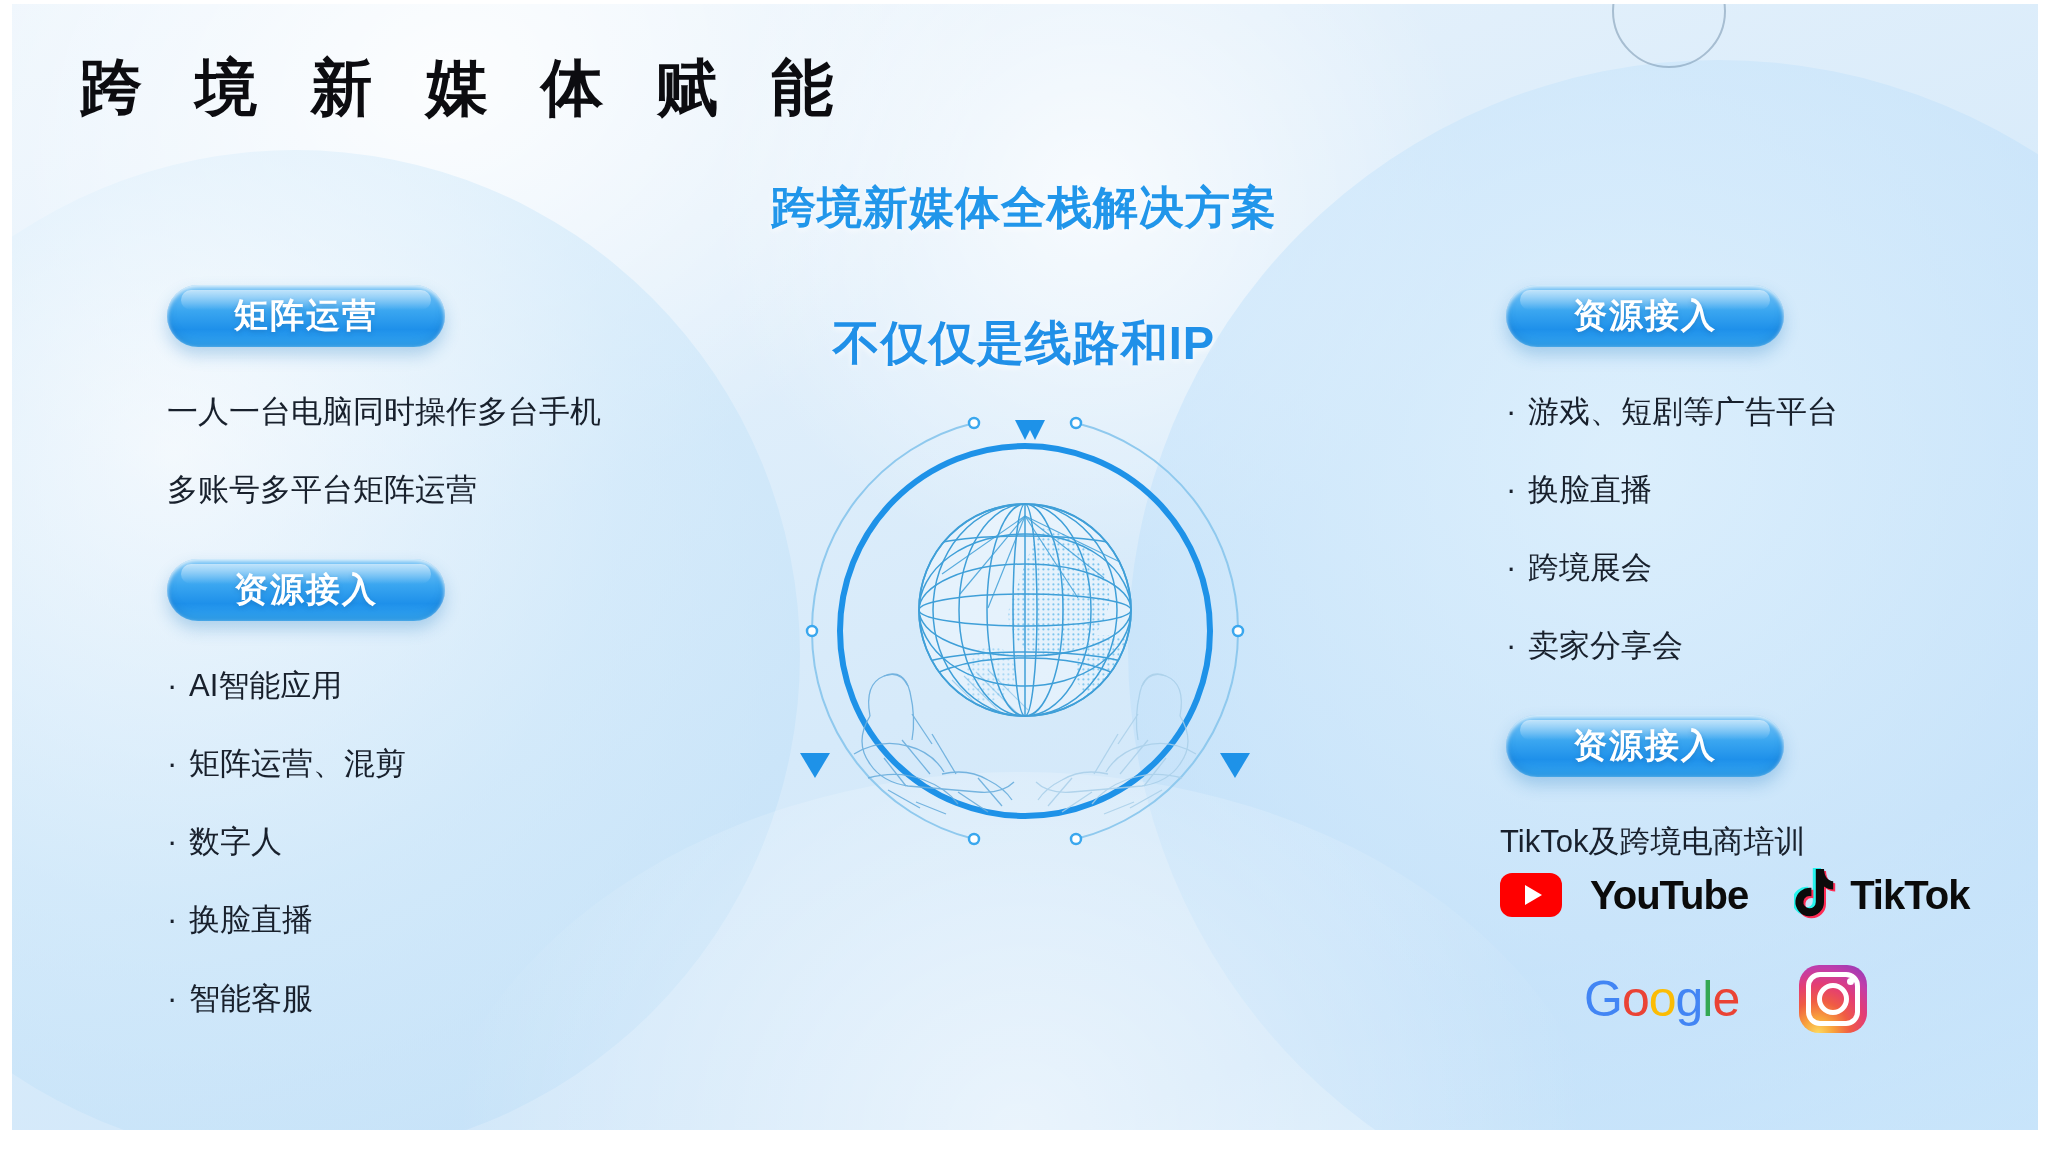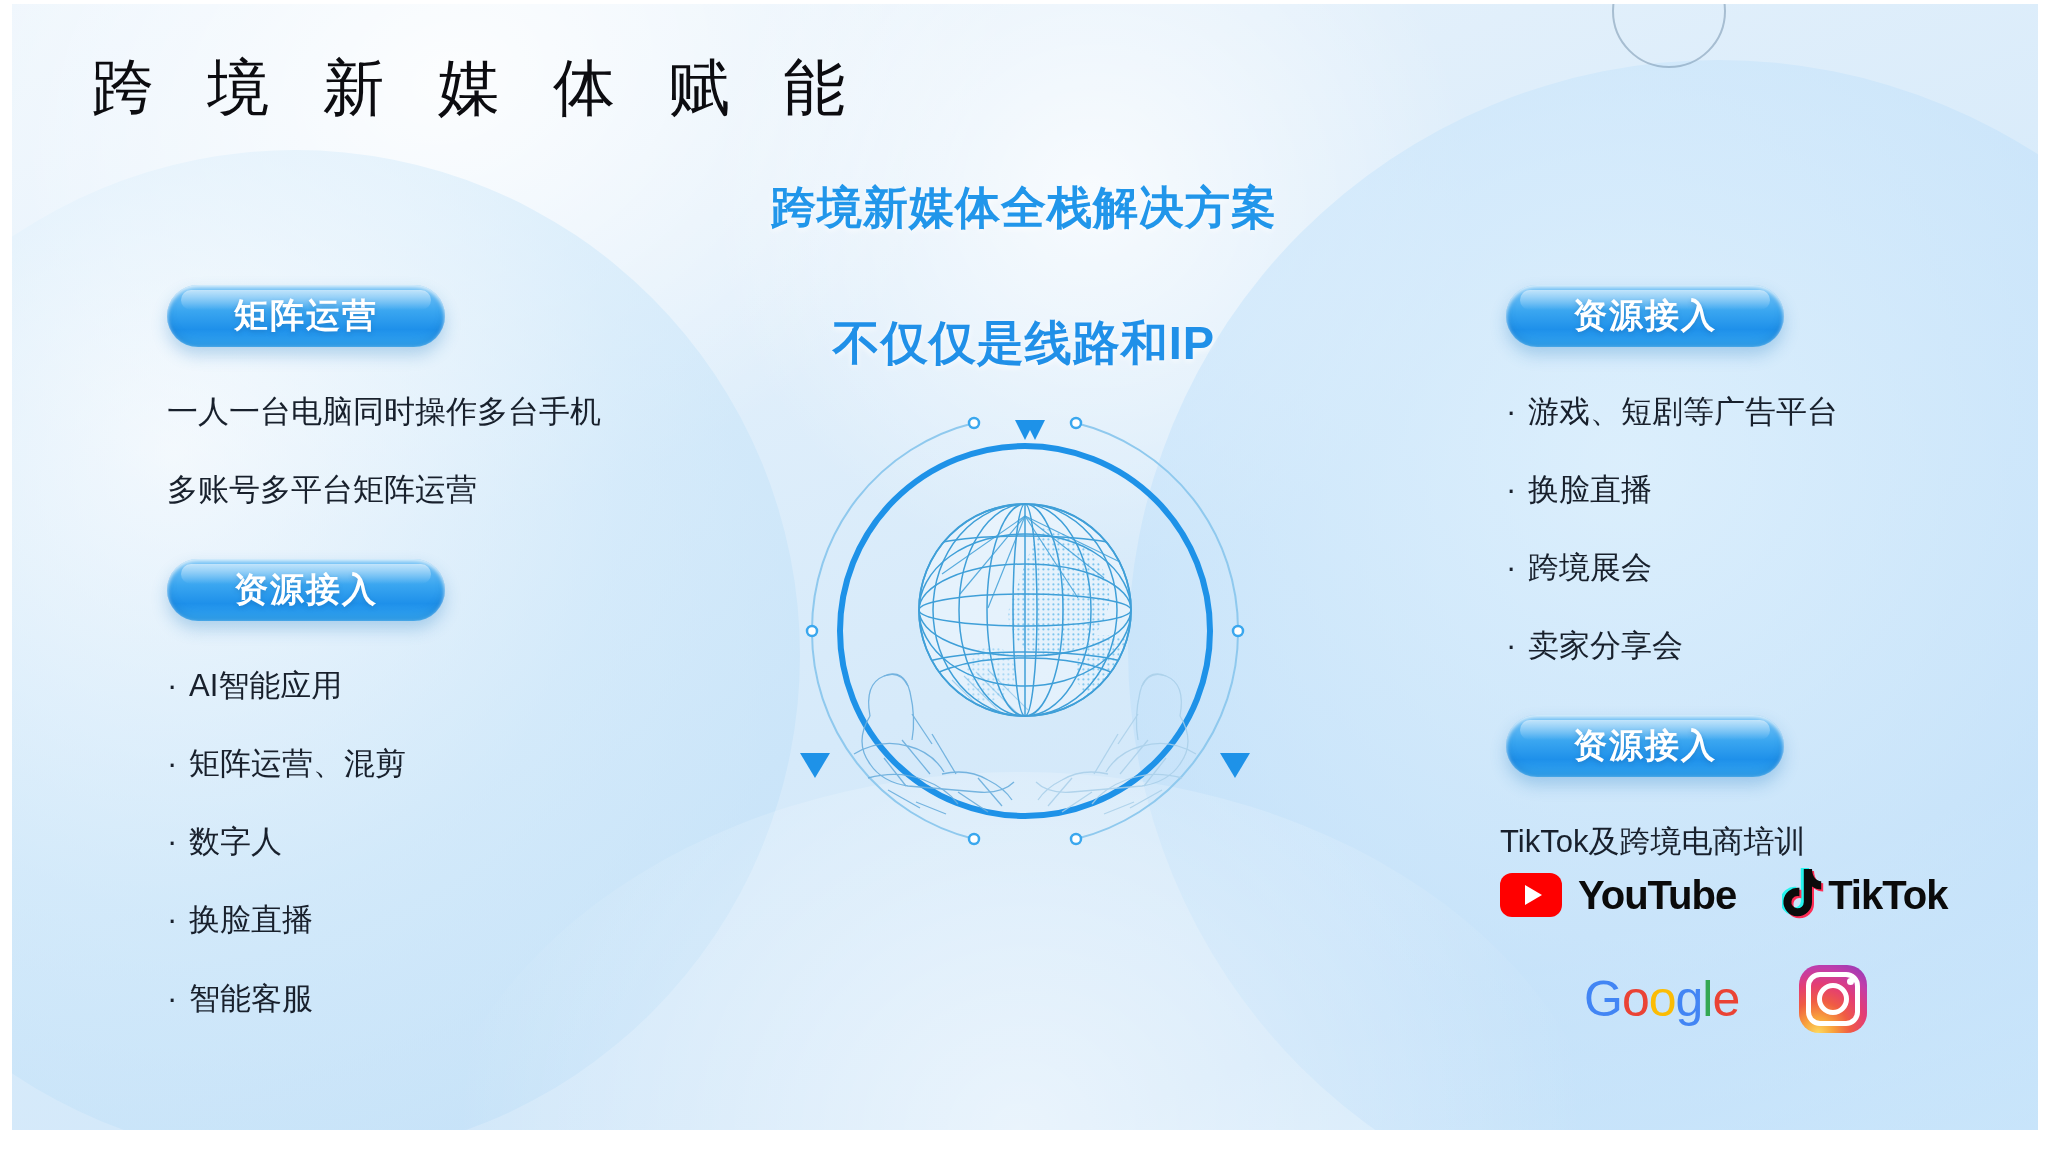--- a/index.html
+++ b/index.html
@@ -52,22 +52,22 @@
   }
   .ring-deco{
     position:absolute;left:1612px;top:-46px;width:110px;height:110px;border-radius:50%;
     border:2px solid rgba(120,150,175,.55);z-index:4;
   }
 
   .content{position:relative;z-index:10;width:2048px;height:1152px;}
 
   
   .title{
-    position:absolute;left:92px;top:46px;
-    font-size:62px;font-weight:400;color:#0c0c10;
+    position:absolute;left:80px;top:46px;
+    font-size:62px;font-weight:700;color:#0c0c10;
     letter-spacing:18px;white-space:nowrap;
     font-family:"Liberation Sans","DejaVu Sans",sans-serif;
   }
 
   
   .center-head{
     position:absolute;left:0;right:0;text-align:center;white-space:nowrap;
     color:#2196ea;font-weight:700;
     text-shadow:0 2px 6px rgba(255,255,255,.8);
   }
@@ -112,29 +112,29 @@
   .col-right .pill-wrap{padding-left:6px;}
   .col-right .bullet-line{padding-left:6px;}
 
   
   .graphic{position:absolute;left:792px;top:398px;width:466px;height:466px;}
   
   .logos{position:absolute;left:1500px;top:860px;width:560px;}
   .logo-row{display:flex;align-items:center;gap:46px;height:70px;}
   .logo-row.row2{margin-top:34px;padding-left:44px;gap:60px;}
 
-  .yt{display:flex;align-items:center;gap:16px;}
+  .yt{display:flex;align-items:center;gap:28px;}
   .yt-badge{
     width:62px;height:44px;border-radius:12px;background:#FF0000;
     display:flex;align-items:center;justify-content:center;
   }
   .yt-tri{width:0;height:0;border-left:17px solid #fff;border-top:10px solid transparent;border-bottom:10px solid transparent;margin-left:4px;}
   .yt-text{font-size:40px;font-weight:700;color:#0b0b0b;letter-spacing:-1px;}
 
-  .tt{display:flex;align-items:center;}
+  .tt{display:flex;align-items:center;gap:10px;}
   .tt-text{font-size:40px;font-weight:700;color:#0b0b0b;letter-spacing:-1px;}
 
   .gg{font-size:50px;font-weight:400;letter-spacing:-1px;font-family:"Liberation Sans","DejaVu Sans",sans-serif;margin-left:40px;}
   .gg span{font-weight:500;}
 
   .ig{width:68px;height:68px;border-radius:20px;
       background:radial-gradient(circle at 28% 100%,#fdd85d 0%,#f8a33c 18%,#f05c43 38%,#e43d73 58%,#c13dab 78%,#8a3ab9 100%);
       display:flex;align-items:center;justify-content:center;position:relative;}
   .ig .ig-outer{width:44px;height:44px;border:5px solid #fff;border-radius:14px;display:flex;align-items:center;justify-content:center;}
   .ig .ig-inner{width:22px;height:22px;border:5px solid #fff;border-radius:50%;}

